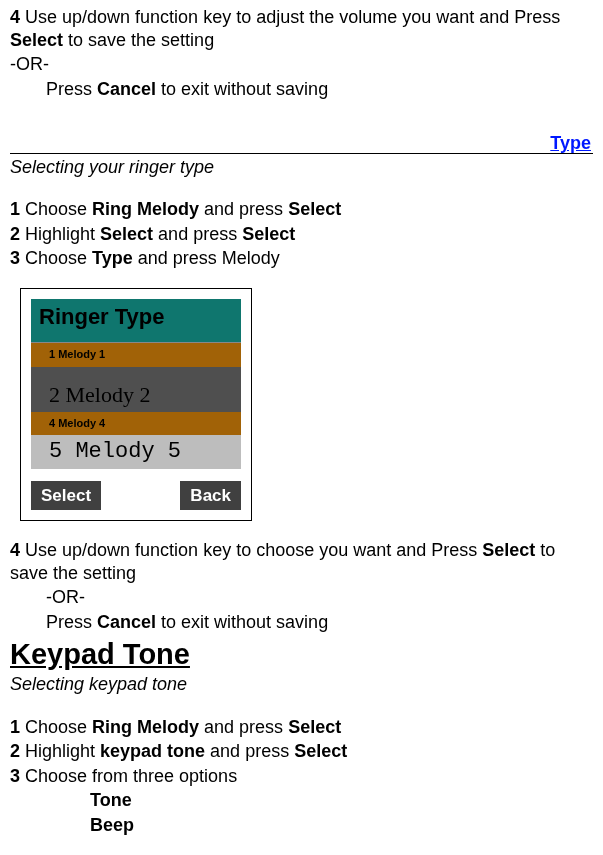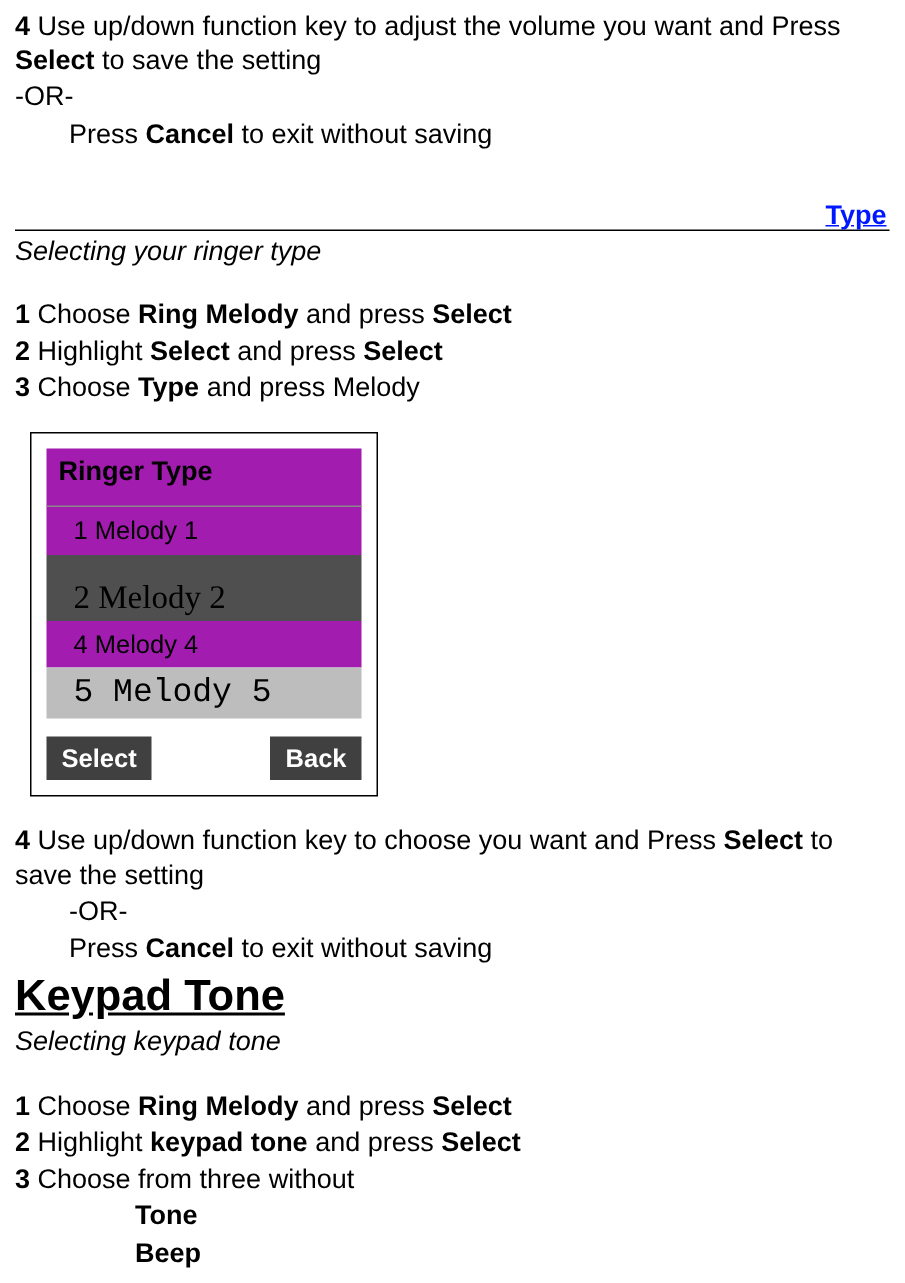--- a/index.html
+++ b/index.html
@@ -41,32 +41,32 @@
       border: 1px solid #000;
       width: 232px;
       margin: 18px 0 18px 10px;
       padding: 10px;
     }
     .screen {
       display: block;
       width: 100%;
     }
     .screen-header {
-      background: #a21caf;
+      background: #0f766e;
       border-bottom: 1px solid #888;
       font-weight: bold;
       font-family: Verdana, Geneva, sans-serif;
-      font-size: 18px;
+      font-size: 22px;
       padding: 4px 20px 12px 8px;
     }
     .screen-item {
-      background: #a21caf;
-      font-weight: normal;
+      background: #a16207;
+      font-weight: bold;
       font-family: Verdana, Geneva, sans-serif;
-      font-size: 17px;
+      font-size: 11px;
       padding: 5px 0 5px 18px;
     }
     .screen-item.selected {
       background: #4f4f4f;
       color: #000;
       font-family: "Times New Roman", Times, serif;
       font-weight: normal;
       font-size: 22px;
       padding: 14px 0 3px 18px;
     }
@@ -154,16 +154,16 @@
 <div class="big-heading">Keypad Tone</div>
 <div class="subtitle">Selecting keypad tone</div>
 
 <div class="step-line">
   <span class="bold">1</span><span> Choose </span><span class="bold">Ring Melody</span><span> and press </span><span class="bold">Select</span>
 </div>
 <div class="step-line">
   <span class="bold">2</span><span> Highlight </span><span class="bold">keypad tone</span><span> and press </span><span class="bold">Select</span>
 </div>
 <div class="step-line">
-  <span class="bold">3</span><span> Choose from three without</span>
+  <span class="bold">3</span><span> Choose from three options</span>
 </div>
 <div class="step-line indent3 bold">Tone</div>
 <div class="step-line indent3 bold">Beep</div>
 
 </body></html>

